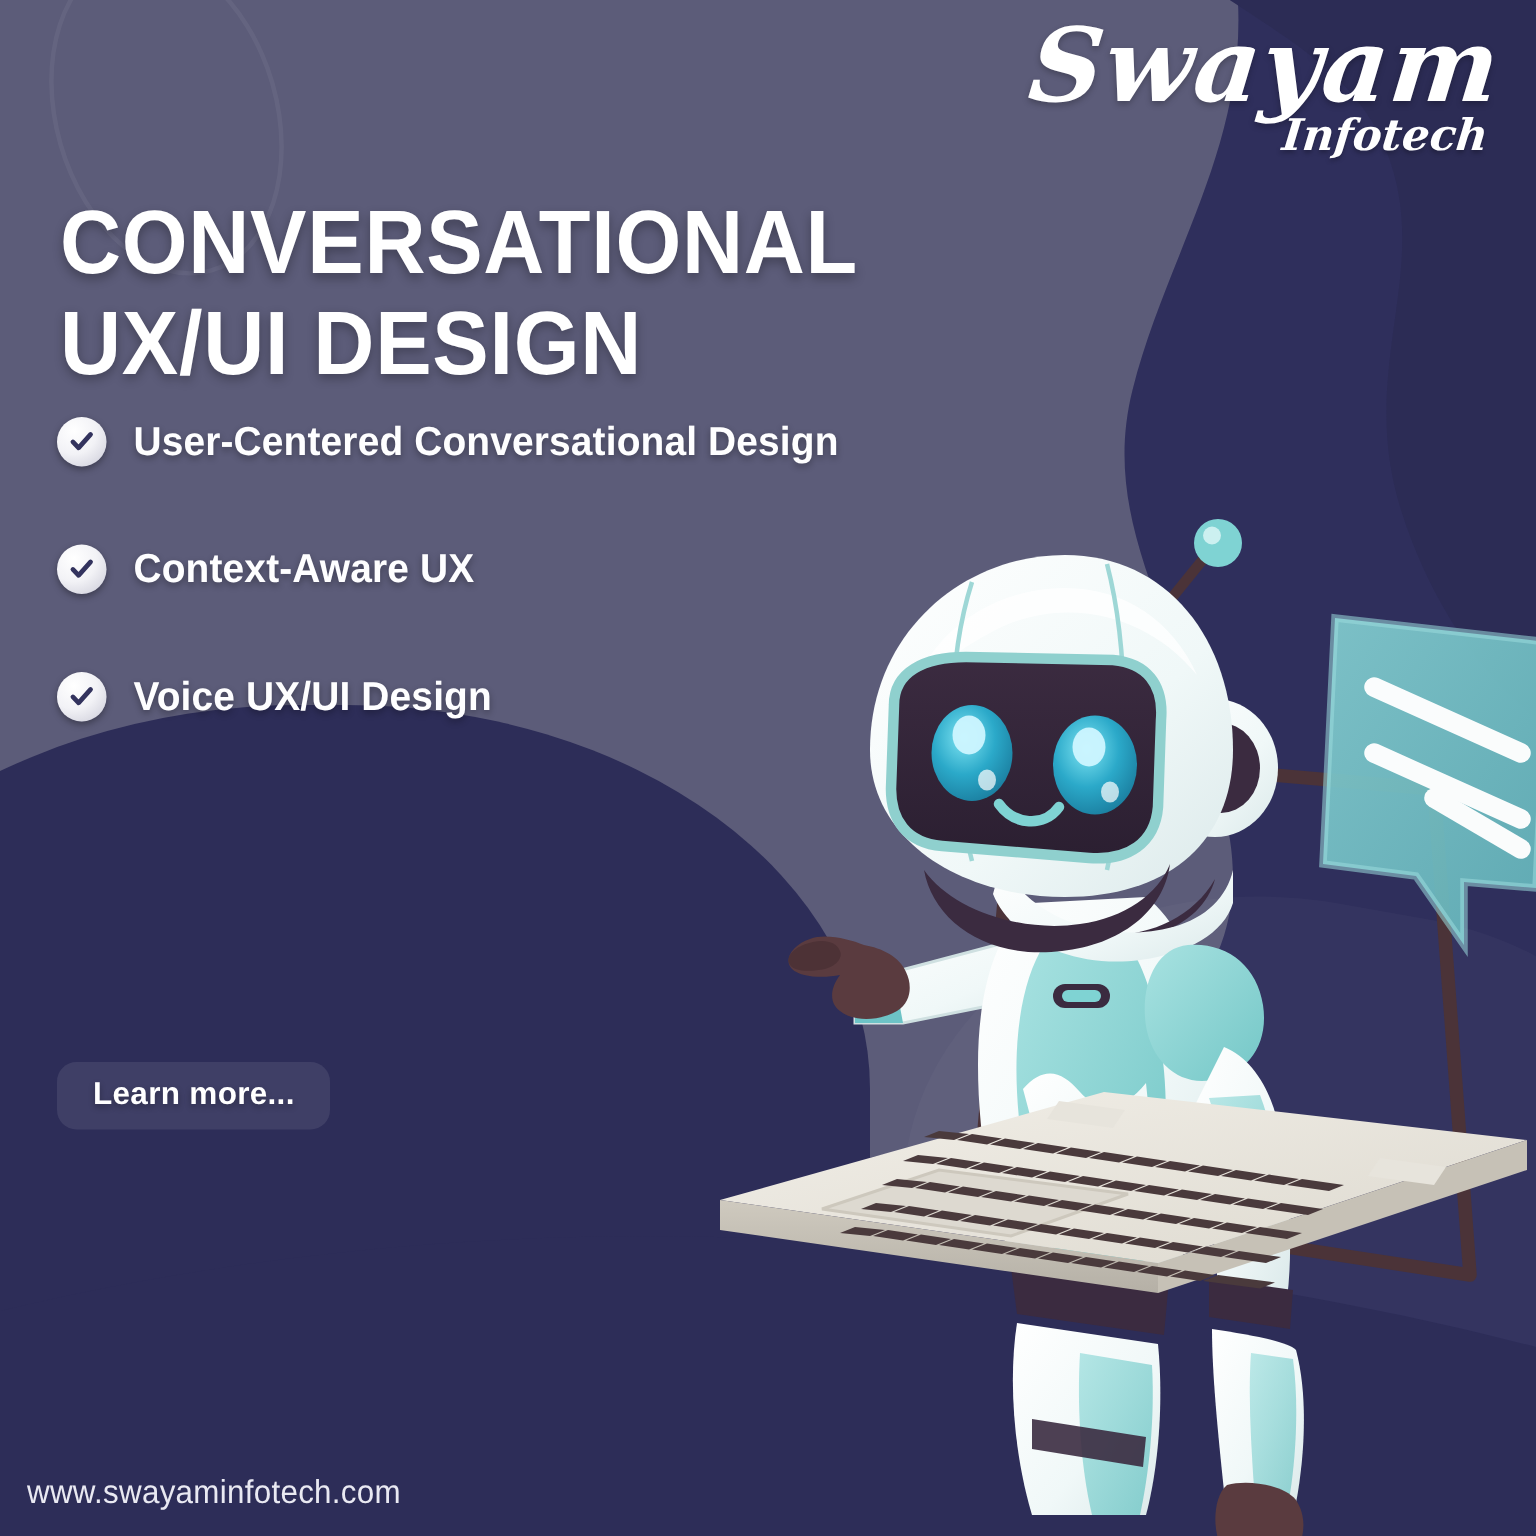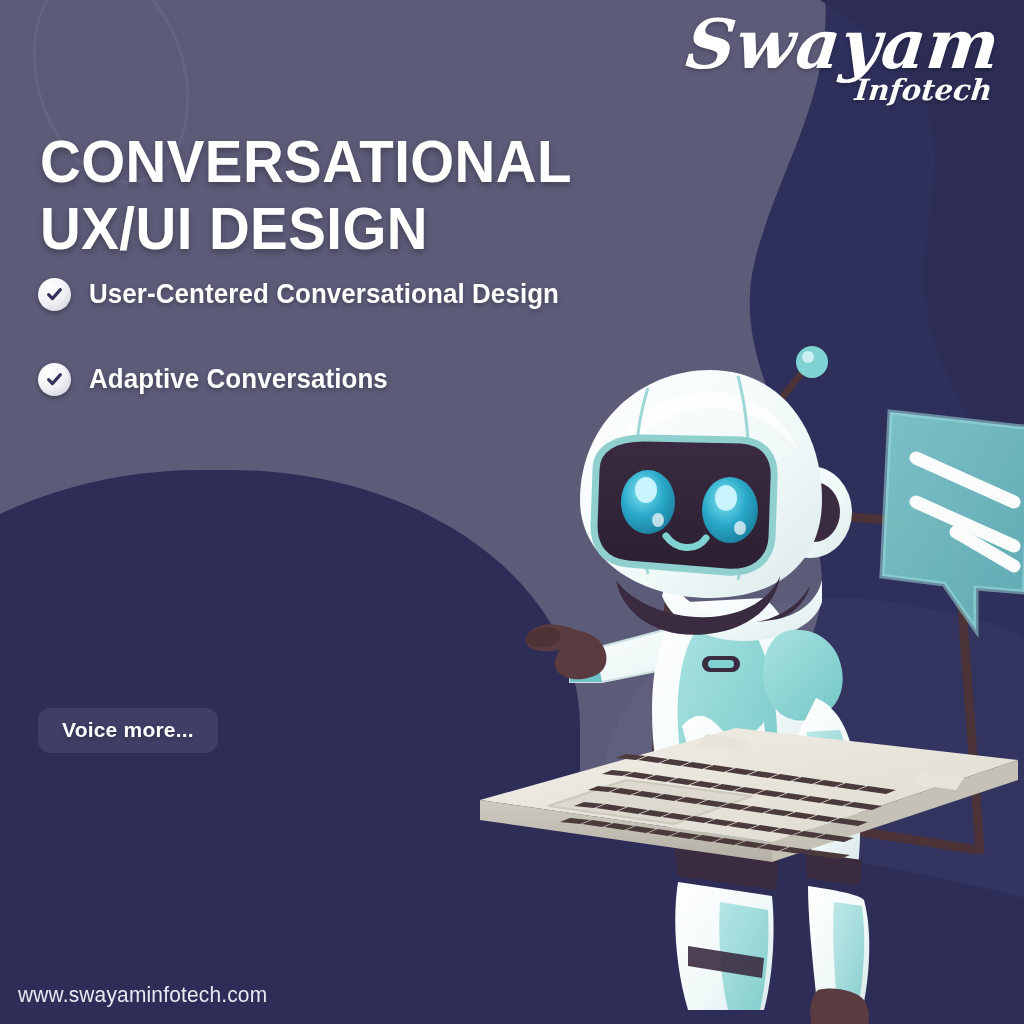--- a/index.html
+++ b/index.html
@@ -391,30 +391,38 @@
       <span class="check">
         <svg width="19" height="19" viewBox="0 0 19 19">
             <path d="M3.6 9.6 L7.4 13.6 L15.4 4.6" fill="none" stroke="#33335e" stroke-width="3.1" stroke-linecap="round" stroke-linejoin="round"></path>
           </svg>
       </span>
       <span class="feature-label">User-Centered Conversational Design</span>
     </div>
 
 
 
-
-
     <div class="feature">
       <span class="check">
         <svg width="19" height="19" viewBox="0 0 19 19">
             <path d="M3.6 9.6 L7.4 13.6 L15.4 4.6" fill="none" stroke="#33335e" stroke-width="3.1" stroke-linecap="round" stroke-linejoin="round"></path>
           </svg>
       </span>
-      <span class="feature-label">Adaptive Conversations</span>
+      <span class="feature-label">Context-Aware UX</span>
     </div>
 
+    <div class="feature">
+      <span class="check">
+        <svg width="19" height="19" viewBox="0 0 19 19">
+            <path d="M3.6 9.6 L7.4 13.6 L15.4 4.6" fill="none" stroke="#33335e" stroke-width="3.1" stroke-linecap="round" stroke-linejoin="round"></path>
+          </svg>
+      </span>
+      <span class="feature-label">Voice UX/UI Design</span>
+    </div>
+
+
   </div>
 
-  <button class="learn-more">Voice more...</button>
+  <button class="learn-more">Learn more...</button>
 
   <div class="footer-url">www.swayaminfotech.com</div>
 
 </div>
 
 </body></html>

